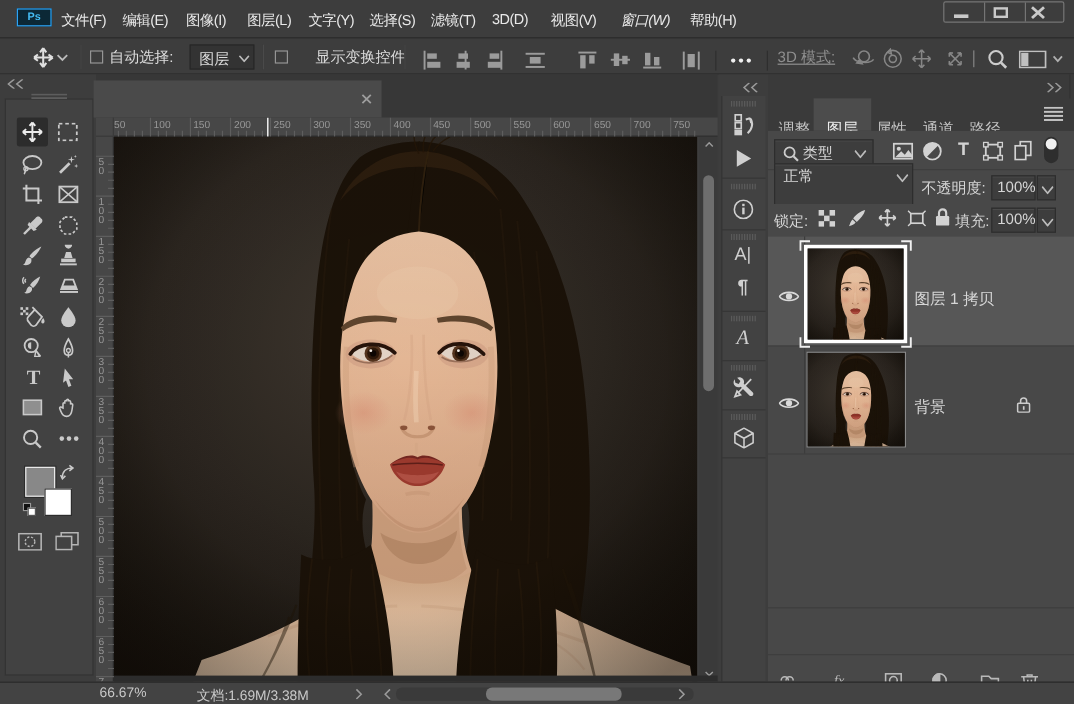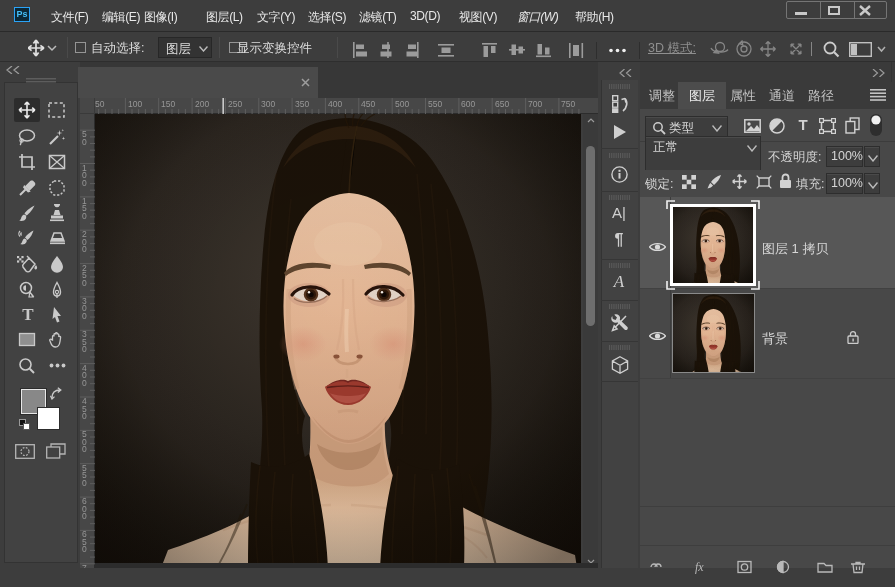--- a/index.html
+++ b/index.html
@@ -5,21 +5,21 @@
   * { margin:0; padding:0; box-sizing:border-box; }
   html,body { width:895px; height:587px; overflow:hidden; background:#3d3d3d;
     font-family:"Liberation Sans", sans-serif; }
   .abs { position:absolute; }
   .menu,.txt,.ptext,.ptab,.stext,.picon,#wm,#tab span,#dd-layer span { white-space:nowrap; }
   #app { position:relative; width:895px; height:587px; background:#3d3d3d; }
   
   #menubar { position:absolute; left:0; top:0; width:895px; height:32px;
     background:#3d3d3d; border-bottom:1px solid #2a2a2a; }
   #menubar .menu { position:absolute; top:9px; font-size:12px; color:#e8e8e8; letter-spacing:-0.4px;}
-  #pslogo { position:absolute; left:14px; top:7px; width:16px; height:15px;
+  #pslogo { position:absolute; left:14px; top:7px; width:29px; height:15px;
     background:#0c2836; border:1.5px solid #2ba3f7; color:#45bef5;
     font-size:9px; font-weight:bold; text-align:center; line-height:12px; }
   #wingroup { position:absolute; left:786px; top:1px; width:101px; height:18px;
     border:1px solid #757575; border-radius:2px; }
   #wingroup .sep { position:absolute; top:0; width:1px; height:16px; background:#757575; }
   
   #optionsbar { position:absolute; left:0; top:0; width:0; height:0; }
   #optionsbar .txt { position:absolute; top:40px; font-size:12.5px; color:#dcdcdc; }
   .vsep { position:absolute; top:37px; width:1px; height:21px; background:#2e2e2e; border-right:1px solid #4a4a4a;}
   .cb { position:absolute; top:42px; width:11px; height:11px; border:1px solid #959595; background:#3d3d3d; }
@@ -37,21 +37,21 @@
   #ruler-left { position:absolute; left:80px; top:114px; width:15px; height:454px; background:#474747; border-right:1px solid #2c2c2c;}
   #ruler-corner { position:absolute; left:80px; top:98px; width:15px; height:16px; background:#474747; border-right:1px solid #3a3a3a; border-bottom:1px solid #3a3a3a;}
   #canvas { position:absolute; left:95px; top:114px; width:486px; height:454px; background:#27211b; overflow:hidden;}
   #vscroll { position:absolute; left:583px; top:114px; width:15px; height:454px; background:#3a3a3a; }
   #vscroll .thumb { position:absolute; left:3px; top:32px; width:9px; height:180px; background:#6e6e6e; border-radius:5px;}
   
   #iconstrip { position:absolute; left:0; top:0; width:0; height:0; }
   .picon { position:absolute; left:0; width:40px; text-align:center; color:#cfcfcf; }
   
   #panels { position:absolute; left:0; top:0; width:0; height:0; }
-  .ptab { position:absolute; top:82px; height:27px; font-size:13px; color:#c4c4c4; line-height:27px; }
+  .ptab { position:absolute; top:94px; height:27px; font-size:13px; color:#c4c4c4; line-height:27px; }
   .prow { position:absolute; left:640px; width:255px; background:#484848; }
   .inputbox { position:absolute; background:#3d3d3d; border:1px solid #2d2d2d; box-shadow:inset 0 1px 0 rgba(255,255,255,0.07); }
   .ptext { position:absolute; font-size:12.5px; color:#d6d6d6; }
   
   .lrow { position:absolute; left:640px; width:255px; }
   .eyecol { position:absolute; left:640px; width:31px; border-right:1px solid #3c3c3c; }
   
   #statusbar { position:absolute; left:0px; top:568px; width:895px; height:19px; background:#434343; border-top:1px solid #2a2a2a;}
   #statusbar .stext { position:absolute; top:3px; font-size:11.5px; color:#c9c9c9; }
   
@@ -160,21 +160,21 @@
         <path d="M222 330 C240 342 267 342 286 328 C284 346 270 356 254 356 C240 356 226 346 222 330 Z" fill="#a87a58" opacity="0.5"></path>
         <rect width="486" height="454" fill="url(#vig)"></rect>
       </g>
     </defs>
   </svg>
 
   <div id="menubar">
     <div id="pslogo">Ps</div>
     <div class="menu" style="left:51px;">文件(F)</div>
     <div class="menu" style="left:102px;">编辑(E)</div>
-    <div class="menu" style="left:144px;">图像(I)</div>
+    <div class="menu" style="left:155px;">图像(I)</div>
     <div class="menu" style="left:206px;">图层(L)</div>
     <div class="menu" style="left:257px;text-align:center;">文字(Y)</div>
     <div class="menu" style="left:308px;">选择(S)</div>
     <div class="menu" style="left:359px;">滤镜(T)</div>
     <div class="menu" style="left:410px;">3D(D)</div>
     <div class="menu" style="left:459px;">视图(V)</div>
     <div class="menu" style="left:517px;font-style:italic;">窗口(W)</div>
     <div class="menu" style="left:575px;">帮助(H)</div>
     <div id="wingroup">
       <div class="sep" style="left:33px;"></div>
@@ -197,21 +197,21 @@
     <div class="cb" style="left:75px;"></div>
     <div class="txt" style="left:91px;">自动选择:</div>
     <div id="dd-layer">
         <span>图层</span>
       <svg class="abs" style="left:40px;top:8px;" width="9" height="6" viewBox="0 0 9 6">
           <path d="M0.5 0.5 L4.5 5 L8.5 0.5" stroke="#bbbbbb" stroke-width="1.4" fill="none"></path>
         </svg>
     </div>
     <div class="vsep" style="left:219px;"></div>
     <div class="cb" style="left:229px;"></div>
-    <div class="txt" style="left:237px;">显示变换控件</div>
+    <div class="txt" style="left:263px;">显示变换控件</div>
     <div class="vsep" style="left:337px;"></div>
     <svg class="abs" style="left:352px;top:42px;" width="290" height="17" viewBox="0 0 290 17">
       <g fill="#9b9b9b">
         <rect x="1" y="0" width="1.6" height="16"></rect>
           <rect x="4" y="2.5" width="8" height="4.5"></rect>
           <rect x="4" y="9.5" width="11" height="5"></rect>
         <path d="M35.2 0 h1.6 v16 h-1.6 z"></path>
           <rect x="30" y="2.5" width="8" height="4.5"></rect>
           <rect x="28.5" y="9.5" width="11" height="5"></rect>
         <rect x="56" y="2.5" width="8" height="4.5"></rect>
@@ -797,14 +797,26 @@
           <circle cx="94.5" cy="7" r="3.2"></circle>
         <circle cx="133" cy="7" r="5.5"></circle>
           <path d="M133 1.5 A5.5 5.5 0 0 0 133 12.5 Z" fill="#b9b9b9"></path>
         <path d="M168 3.5 L174 3.5 L176 5.5 L182 5.5 L182 12 L168 12 Z"></path>
         <path d="M203 4 L213 4 L212 12.5 L204 12.5 Z M201 4 L215 4 M206 4 L206 2.5 L210 2.5 L210 4 M206.5 6.5 L206.5 10 M209.5 6.5 L209.5 10"></path>
       </g>
     </svg>
   </div>
 
   <div class="abs" style="left:95px;top:563px;width:503px;height:5px;background:#2c2c2c;"></div>
+  <div id="statusbar">
+    <div class="stext" style="left:83px;">66.67%</div>
+    <div class="stext" style="left:164px;">文档:1.69M/3.38M</div>
+    <svg class="abs" style="left:296px;top:5px;" width="30" height="9" viewBox="0 0 30 9">
+      <path d="M1 0.5 L5 4.5 L1 8.5 M29 0.5 L25 4.5 L29 8.5" stroke="#9a9a9a" stroke-width="1.3" fill="none"></path>
+    </svg>
+    <div class="abs" style="left:330px;top:4px;width:248px;height:11px;background:#3a3a3a;border-radius:5px;"></div>
+    <div class="abs" style="left:405px;top:4px;width:113px;height:11px;background:#787878;border-radius:5px;"></div>
+    <svg class="abs" style="left:564px;top:5px;" width="8" height="9" viewBox="0 0 8 9">
+      <path d="M2 0.5 L6 4.5 L2 8.5" stroke="#9a9a9a" stroke-width="1.3" fill="none"></path>
+    </svg>
+  </div>
 
 </div>
 
 </body></html>

